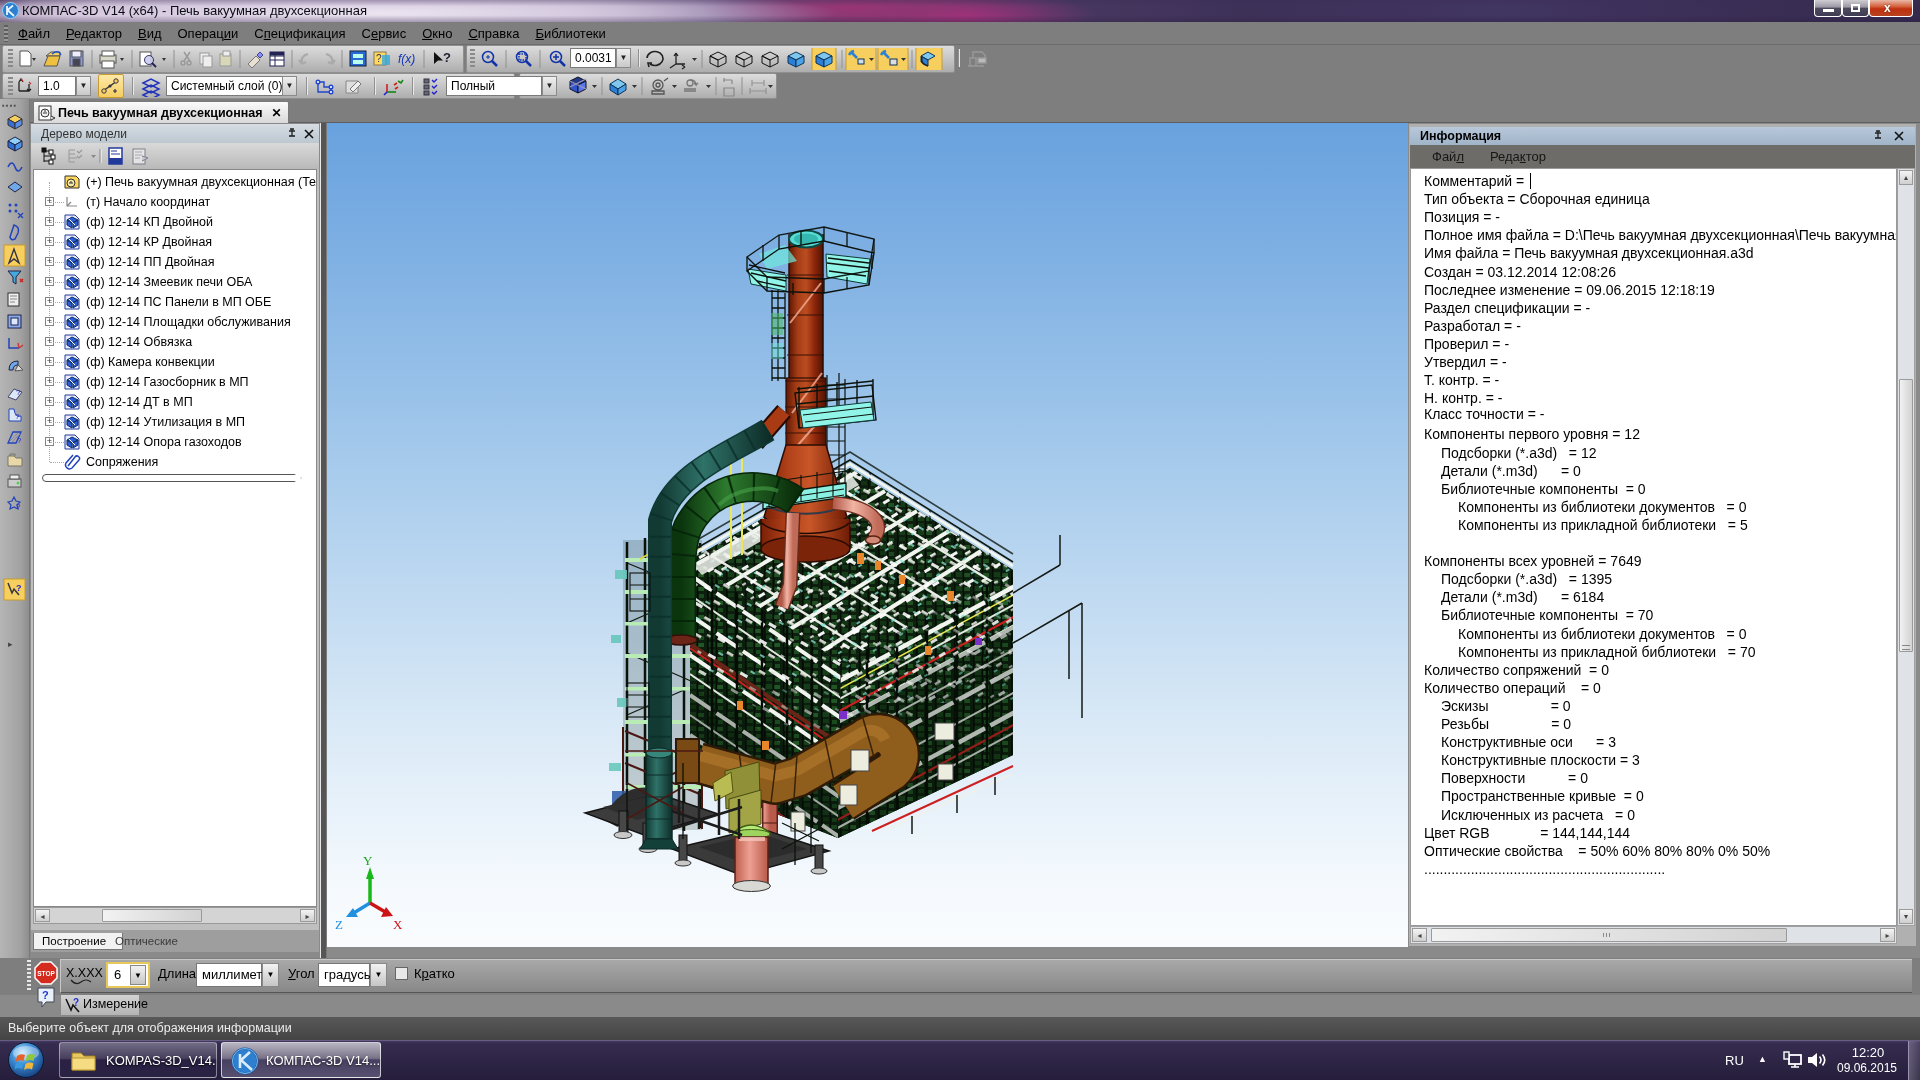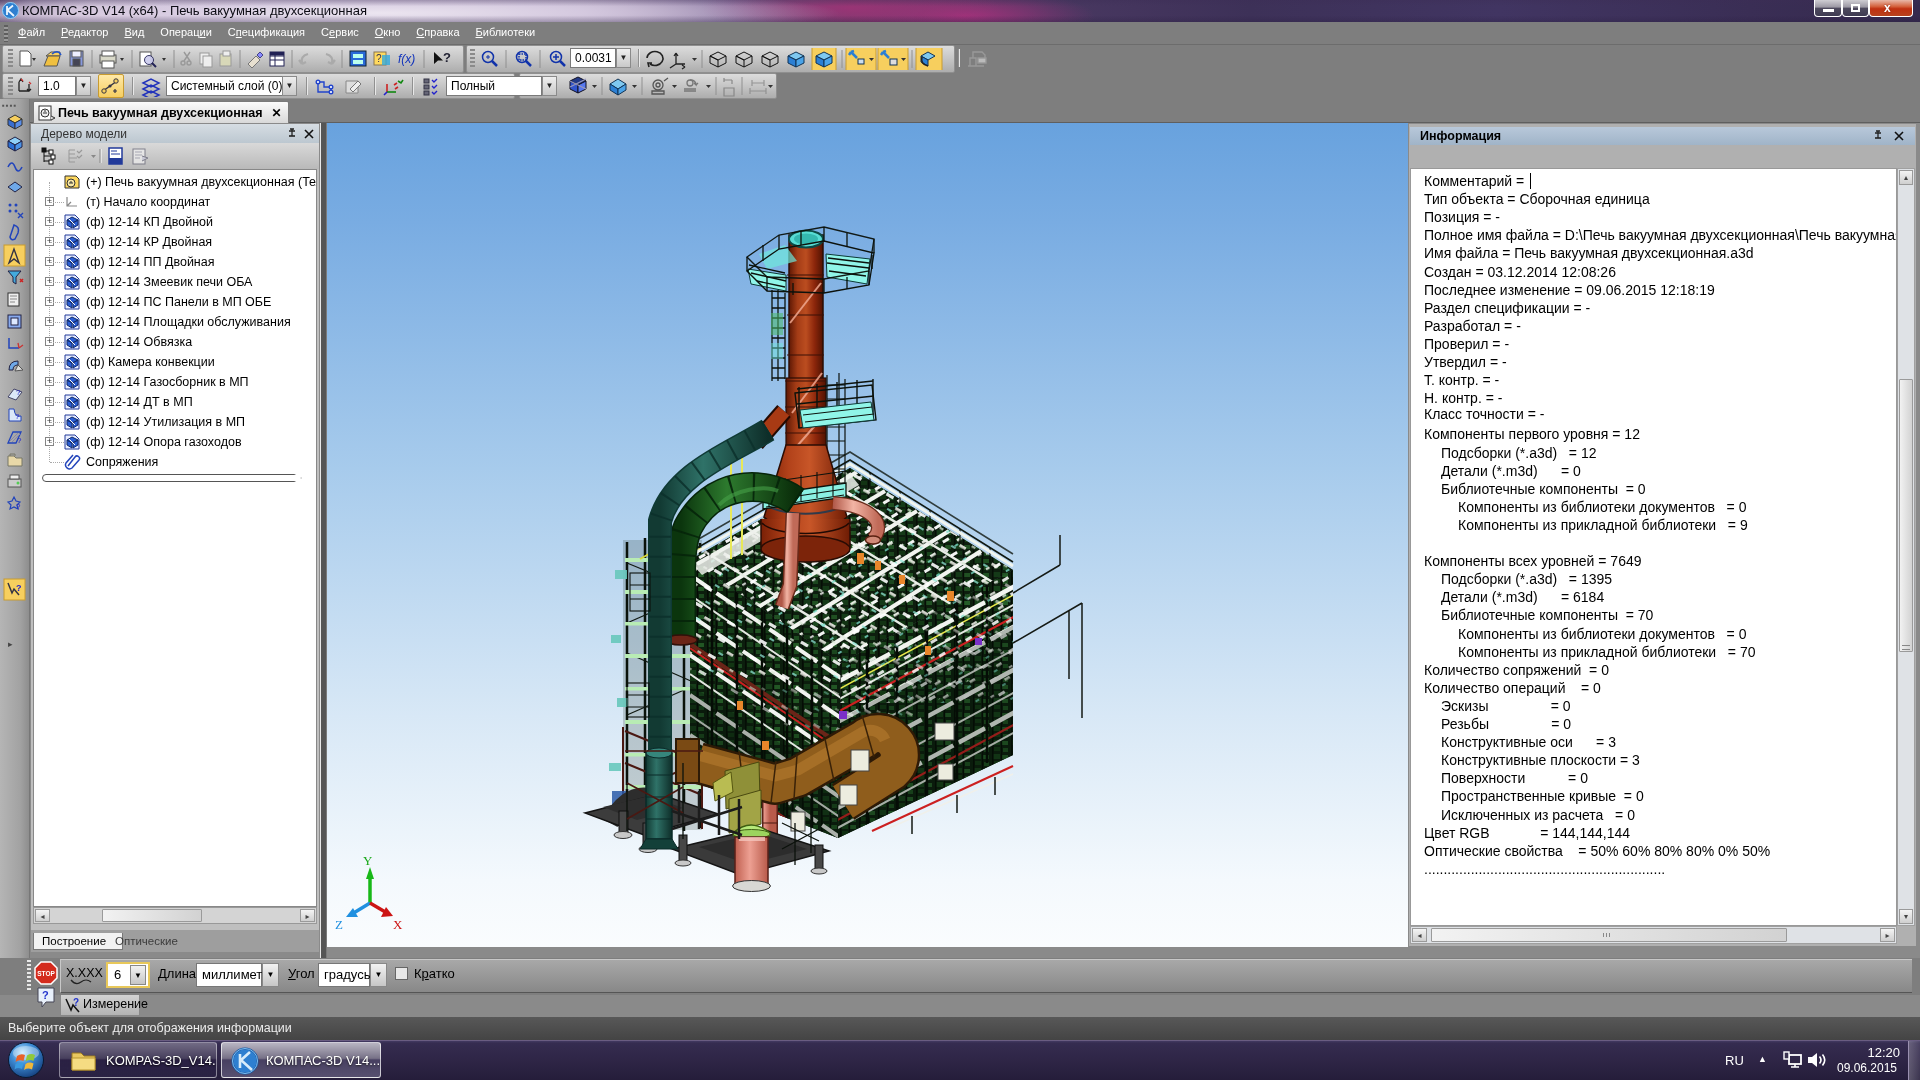--- a/index.html
+++ b/index.html
@@ -14,21 +14,21 @@
  radial-gradient(ellipse 130px 26px at 965px 16px,rgba(172,48,126,.85) 0%,rgba(172,48,126,0) 100%),
  linear-gradient(90deg,#57456b 0px,#8d7f9e 30px,#b8abc5 90px,#c2b5cf 300px,#b2a4c0 580px,#7d6795 730px,#6b3f69 850px,#493861 1050px,#3d3158 1250px,#413562 1500px,#3a2e55 1750px,#352a4e 1920px)}
 #titlebar .ttext{position:absolute;left:22px;top:3px;font-size:13px;color:#0c0c14}
 #winbtns{position:absolute;left:1814px;top:0;width:101px;height:17px;display:flex}
 .wbtn{height:17px;border:1px solid #fff;border-top:none;border-radius:0 0 4px 4px;position:relative}
 #btn-min{width:28px;background:linear-gradient(#cfcdd3 0%,#9b97a3 45%,#4e4a5e 50%,#3f3b52 100%)}
 #btn-max{width:27px;background:linear-gradient(#cfcdd3 0%,#9b97a3 45%,#4e4a5e 50%,#3f3b52 100%)}
 #btn-close{width:44px;background:linear-gradient(#e8b8a8 0%,#d4633e 40%,#c03010 55%,#b8421e 100%)}
 
 #menubar{left:0;top:22px;width:1920px;height:23px;background:#7e7e7e;border-bottom:1px solid #6c6c6c}
-.mitem{display:inline-block;padding:4px 8px 0 8px;font-size:11px;color:#ffffff}
+.mitem{display:inline-block;padding:4px 8px 0 8px;font-size:13px;color:#000000}
 .mitem u{text-decoration-thickness:1px}
 
 .tbrow{background:#7e7e7e}
 #tb1{left:0;top:45px;width:1920px;height:28px}
 #tb2{left:0;top:73px;width:1920px;height:26px}
 .tbfill{position:absolute;top:0;height:100%;background:linear-gradient(#dcdcdc,#c3c3c3 55%,#adadad);border:1px solid #8f8f8f;border-radius:2px}
 .grip{position:absolute;top:4px;width:5px;height:18px;background:repeating-linear-gradient(180deg,#8a8a8a 0 2px,transparent 2px 4px);border-right:0}
 .tsep{position:absolute;top:4px;width:1px;height:18px;background:#909090;box-shadow:1px 0 0 #e8e8e8}
 .tfield{position:absolute;top:3px;height:20px;background:#fff;border:1px solid #7a7a7a;font-size:12px;color:#000;padding:2px 2px 0 4px;white-space:nowrap;overflow:hidden}
 .darr{position:absolute;top:3px;width:15px;height:20px;background:linear-gradient(#efefef,#c9c9c9);border:1px solid #8a8a8a;text-align:center;line-height:18px;font-size:8px;color:#222}
@@ -1122,41 +1122,42 @@
 <div id="infopanel" class="abs">
  <div id="infohead">Информация
   <svg class="abs" style="left:462px;top:3px" width="12" height="12" viewBox="0 0 12 12">
           <path d="M6 1 v7 M3 3 h6 M4 1 h4" stroke="#222" stroke-width="1.3" fill="none"></path>
           <path d="M3 8 h6" stroke="#222" stroke-width="1.6"></path>
         </svg>
   <svg class="abs" style="left:483px;top:3px" width="12" height="12" viewBox="0 0 12 12">
           <path d="M2 2 L10 10 M10 2 L2 10" stroke="#111" stroke-width="1.6"></path>
         </svg>
  </div>
+ <div id="infomenu"><span>Фай<u>л</u></span><span>Реда<u>к</u>тор</span></div>
  <div id="infobody">
 <div class="iline" style="left:13px;top:4px">Комментарий = <span style="border-left:1.5px solid #000;margin-left:2px">​</span></div>
 <div class="iline" style="left:13px;top:22.1px">Тип объекта = Сборочная единица</div>
 <div class="iline" style="left:13px;top:40.2px">Позиция = -</div>
 <div class="iline" style="left:13px;top:58.300000000000004px">Полное имя файла = D:\Печь вакуумная двухсекционная\Печь вакуумная дву</div>
 <div class="iline" style="left:13px;top:76.4px">Имя файла = Печь вакуумная двухсекционная.a3d</div>
 <div class="iline" style="left:13px;top:94.5px">Создан = 03.12.2014 12:08:26</div>
 <div class="iline" style="left:13px;top:112.6px">Последнее изменение = 09.06.2015 12:18:19</div>
 <div class="iline" style="left:13px;top:130.7px">Раздел спецификации = -</div>
 <div class="iline" style="left:13px;top:148.79999999999998px">Разработал = -</div>
 <div class="iline" style="left:13px;top:166.89999999999998px">Проверил = -</div>
 <div class="iline" style="left:13px;top:184.99999999999997px">Утвердил = -</div>
 <div class="iline" style="left:13px;top:203.09999999999997px">Т. контр. = -</div>
 <div class="iline" style="left:13px;top:221.19999999999996px">Н. контр. = -</div>
 <div class="iline" style="left:13px;top:237px">Класс точности = -</div>
 <div class="iline" style="left:13px;top:257.4px">Компоненты первого уровня = 12</div>
 <div class="iline" style="left:30px;top:275.5px">Подсборки (*.a3d)   = 12</div>
 <div class="iline" style="left:30px;top:293.6px">Детали (*.m3d)      = 0</div>
 <div class="iline" style="left:30px;top:311.70000000000005px">Библиотечные компоненты  = 0</div>
 <div class="iline" style="left:47px;top:329.80000000000007px">Компоненты из библиотеки документов   = 0</div>
-<div class="iline" style="left:47px;top:347.9000000000001px">Компоненты из прикладной библиотеки   = 9</div>
+<div class="iline" style="left:47px;top:347.9000000000001px">Компоненты из прикладной библиотеки   = 5</div>
 <div class="iline" style="left:13px;top:366.0000000000001px"></div>
 <div class="iline" style="left:13px;top:384.10000000000014px">Компоненты всех уровней = 7649</div>
 <div class="iline" style="left:30px;top:402.20000000000016px">Подсборки (*.a3d)   = 1395</div>
 <div class="iline" style="left:30px;top:420.3000000000002px">Детали (*.m3d)      = 6184</div>
 <div class="iline" style="left:30px;top:438.4000000000002px">Библиотечные компоненты  = 70</div>
 <div class="iline" style="left:47px;top:456.5000000000002px">Компоненты из библиотеки документов   = 0</div>
 <div class="iline" style="left:47px;top:474.60000000000025px">Компоненты из прикладной библиотеки   = 70</div>
 <div class="iline" style="left:13px;top:492.7000000000003px">Количество сопряжений  = 0</div>
 <div class="iline" style="left:13px;top:510.8000000000003px">Количество операций    = 0</div>
 <div class="iline" style="left:30px;top:528.9000000000003px">Эскизы                = 0</div>
@@ -1259,17 +1260,17 @@
  <div class="tray" style="left:1758px;top:14px;font-size:9px">▲</div>
  <svg class="abs" style="left:1782px;top:11px" width="20" height="18" viewBox="0 0 20 18">
   <rect x="7" y="4" width="12" height="9" fill="none" stroke="#fff" stroke-width="1.8"></rect>
   <rect x="2" y="1" width="5" height="7" fill="#3a3350" stroke="#fff" stroke-width="1.4"></rect>
   <path d="M13 13 v3 M9 16 h8" stroke="#fff" stroke-width="1.6"></path>
  </svg>
  <svg class="abs" style="left:1806px;top:11px" width="22" height="18" viewBox="0 0 22 18">
   <path d="M2 6 h4 l5 -4 v14 l-5 -4 h-4 z" fill="#fff"></path>
   <path d="M13.5 5.5 q3 3.5 0 7 M16.5 3.5 q4.5 5.5 0 11" stroke="#fff" stroke-width="1.6" fill="none"></path>
  </svg>
- <div class="tray" style="left:1836px;top:5px;width:64px;text-align:right;font-size:13px">12:20</div>
+ <div class="tray" style="left:1836px;top:5px;width:64px;text-align:center;font-size:13px">12:20</div>
  <div class="tray" style="left:1830px;top:21px;width:74px;text-align:center;font-size:12px">09.06.2015</div>
  <div class="abs" style="left:1908px;top:1px;width:12px;height:39px;background:linear-gradient(90deg,rgba(255,255,255,.25),rgba(255,255,255,.1));border-left:1px solid #9a90b0"></div>
 </div>
 </div>
 
 </body></html>

